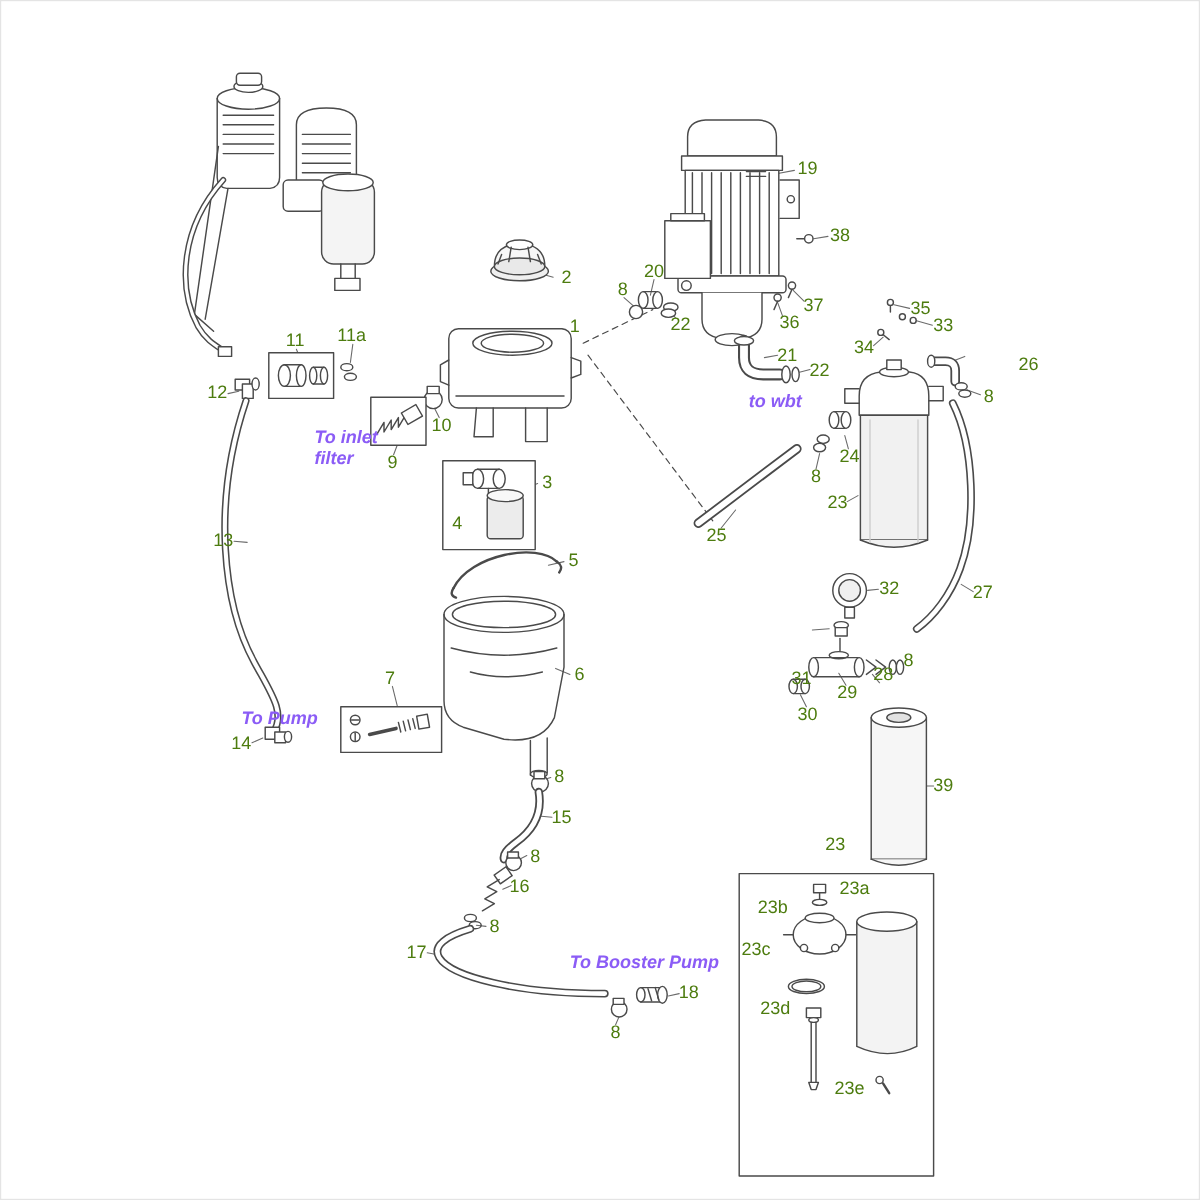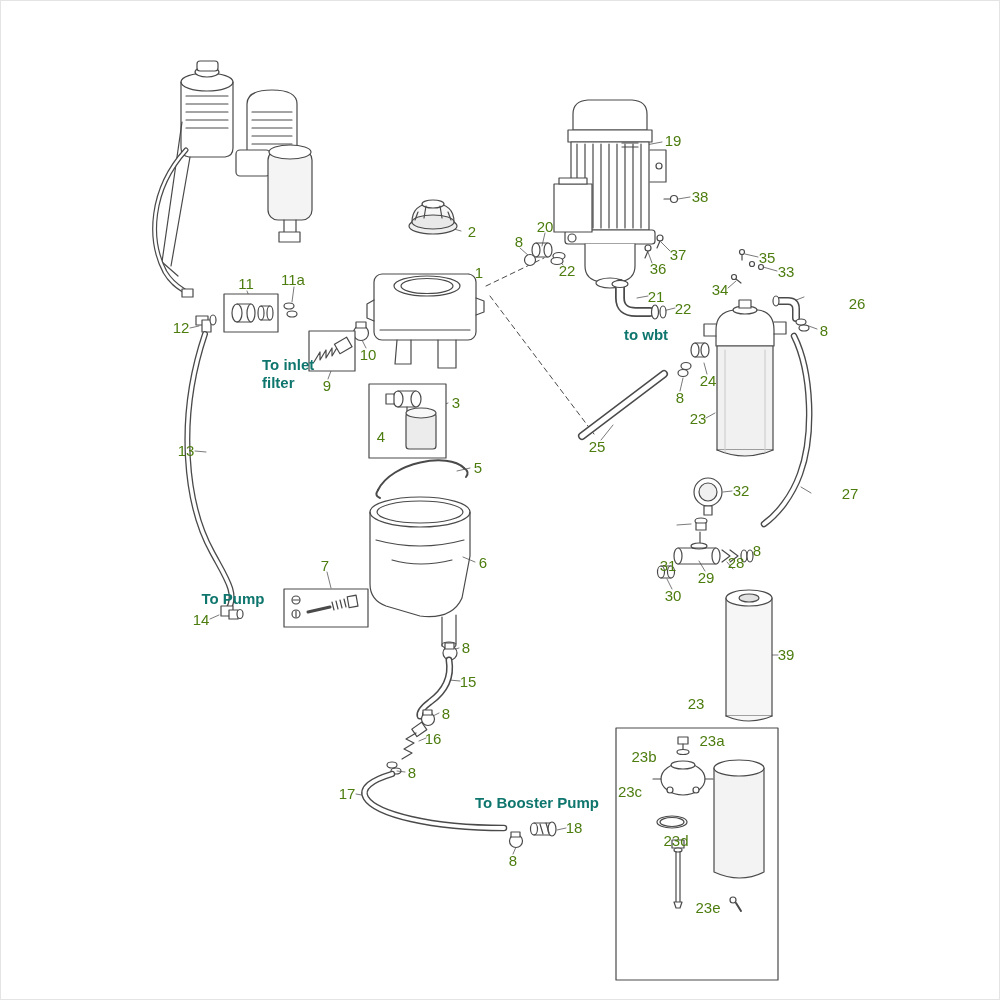--- a/index.html
+++ b/index.html
@@ -17,21 +17,21 @@
   .callout-layer { position: absolute; left: 0; top: 0; width: 100%; height: 100%; }
   .callout {
     position: absolute;
     transform: translate(-50%, -50%);
     font-size: 15px;
     line-height: 18px;
     color: #4d7c0f;
     white-space: pre-line;
     user-select: none;
   }
-  .callout.bold { font-weight: 700; color: #0f766e; }
+  .callout.bold { font-weight: 700; color: #8b5cf6; font-style: italic; }
   .callout.left { transform: translate(0, -50%); text-align: left; }
 </style>
 </head>
 <body>
 
 <div class="canvas">
 
   <svg class="art" width="1000" height="1000" viewBox="0 0 1000 1000">
     <g stroke="#4a4a4a" stroke-width="1.2" fill="none" stroke-linecap="round" stroke-linejoin="round">
 
@@ -412,21 +412,21 @@
       <span class="callout" style="left: 368px; top: 355px;">10</span>
       <span class="callout" style="left: 327px; top: 386px;">9</span>
       <span class="callout bold left" style="left: 262px; top: 374px;">To inlet
 filter</span>
       <span class="callout" style="left: 456px; top: 403px;">3</span>
       <span class="callout" style="left: 381px; top: 437px;">4</span>
       <span class="callout" style="left: 708px; top: 381px;">24</span>
       <span class="callout" style="left: 680px; top: 398px;">8</span>
       <span class="callout" style="left: 698px; top: 419px;">23</span>
       <span class="callout" style="left: 597px; top: 447px;">25</span>
-      <span class="callout" style="left: 819px; top: 494px; margin-left: 31px;">27</span>
+      <span class="callout" style="left: 819px; top: 494px;">27</span>
       <span class="callout" style="left: 478px; top: 468px;">5</span>
       <span class="callout" style="left: 741px; top: 491px;">32</span>
       <span class="callout" style="left: 668px; top: 526px; margin-top: 40px;">31</span>
       <span class="callout" style="left: 186px; top: 451px; text-align: right;">13</span>
       <span class="callout" style="left: 483px; top: 563px;">6</span>
       <span class="callout" style="left: 325px; top: 566px;">7</span>
       <span class="callout" style="left: 757px; top: 551px;">8</span>
       <span class="callout" style="left: 736px; top: 563px;">28</span>
       <span class="callout" style="left: 706px; top: 578px;">29</span>
       <span class="callout" style="left: 673px; top: 596px;">30</span>
@@ -439,17 +439,17 @@
       <span class="callout" style="left: 433px; top: 739px;">16</span>
       <span class="callout" style="left: 696px; top: 704px;">23</span>
       <span class="callout" style="left: 712px; top: 741px;">23a</span>
       <span class="callout" style="left: 644px; top: 757px;">23b</span>
       <span class="callout" style="left: 412px; top: 773px;">8</span>
       <span class="callout" style="left: 347px; top: 794px;">17</span>
       <span class="callout bold" style="left: 537px; top: 803px;">To Booster Pump</span>
       <span class="callout" style="left: 574px; top: 828px;">18</span>
       <span class="callout" style="left: 513px; top: 861px;">8</span>
       <span class="callout" style="left: 630px; top: 792px;">23c</span>
-      <span class="callout" style="left: 646px; top: 841px; margin-left: 30px;">23d</span>
+      <span class="callout" style="left: 646px; top: 841px;">23d</span>
       <span class="callout" style="left: 708px; top: 908px;">23e</span>
     </div>
 
 </div>
 
 </body></html>

